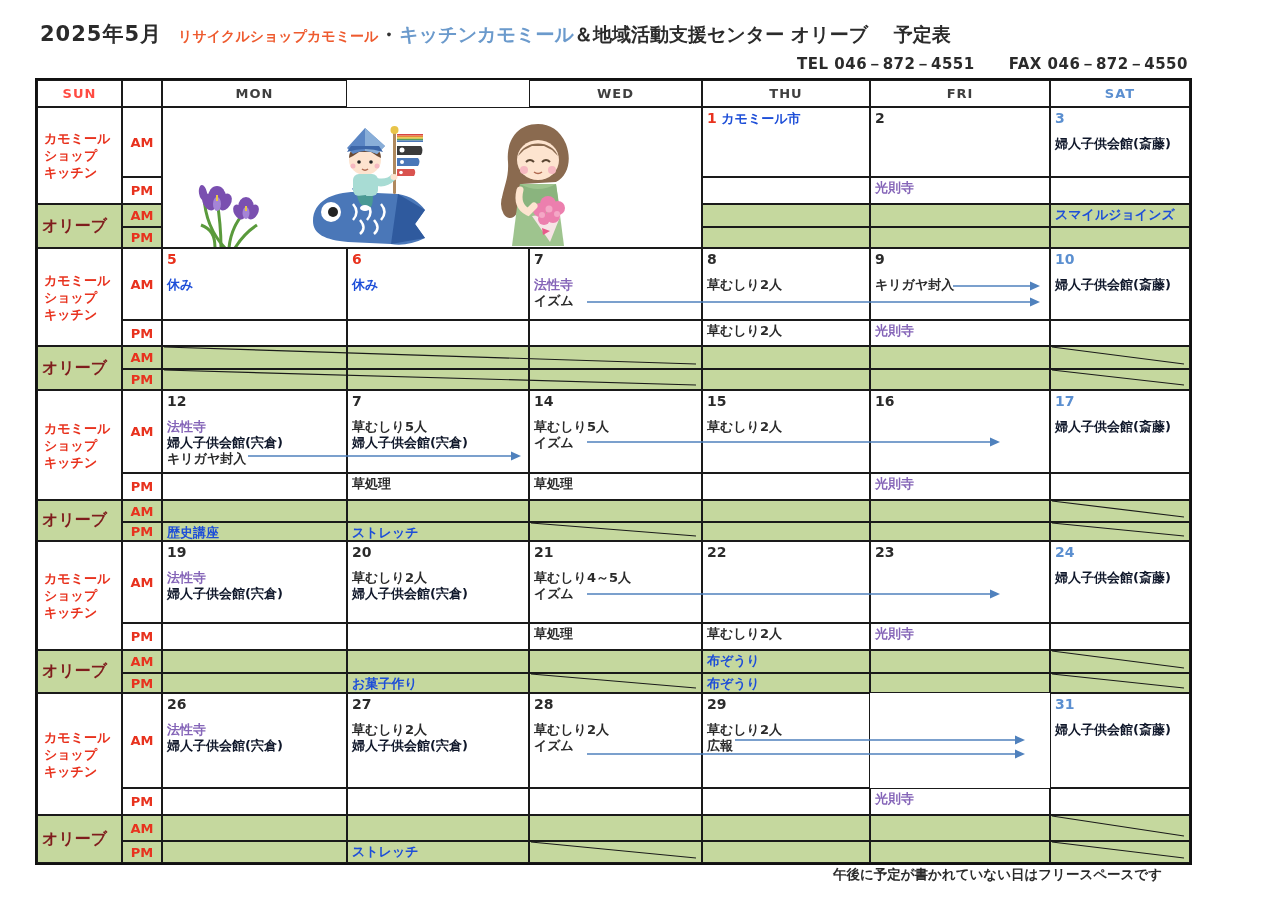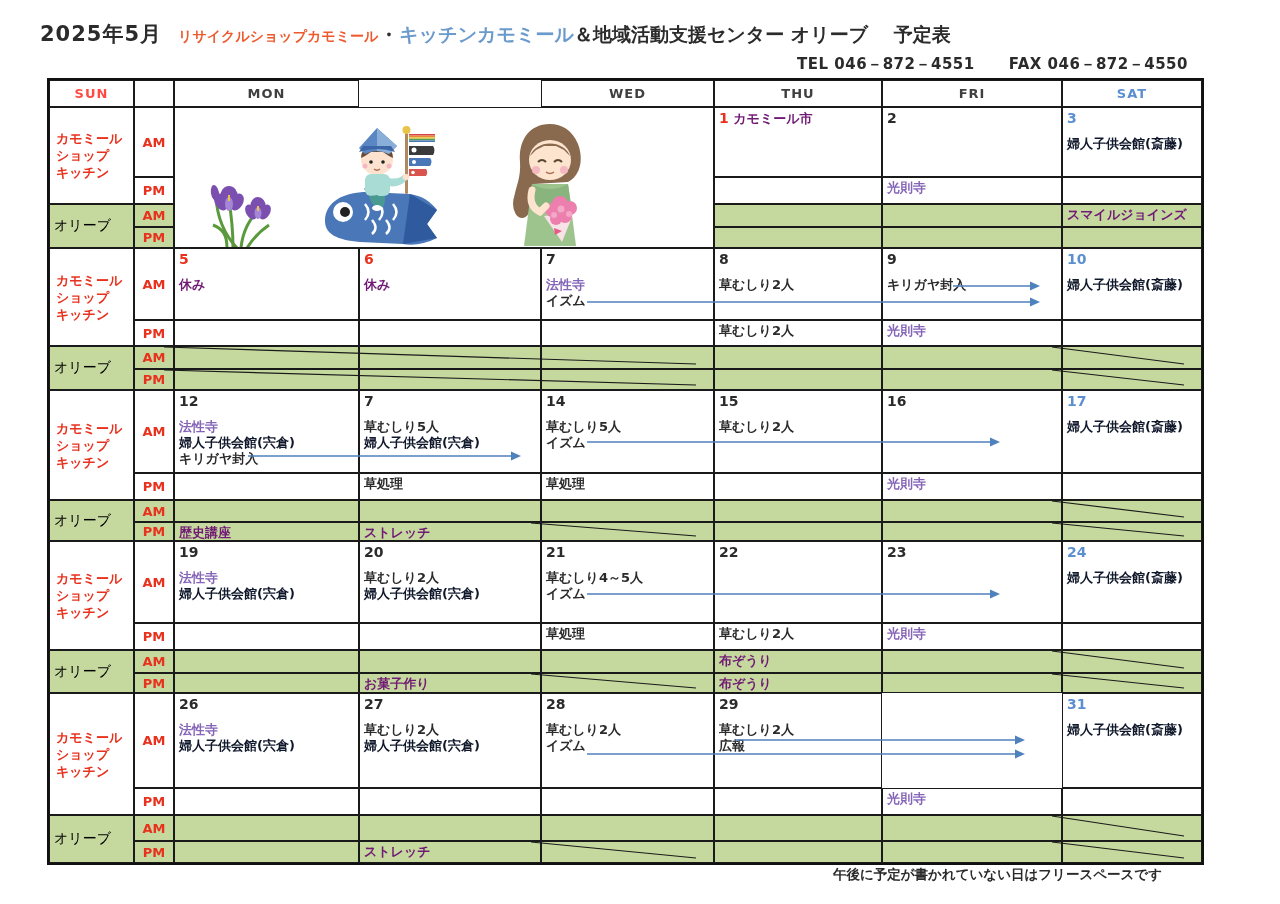--- a/index.html
+++ b/index.html
@@ -13,24 +13,24 @@
 .t-rest{font-size:19px;font-weight:bold;color:#2b2b2b}
 .telfax{position:absolute;top:55px;right:92px;font-size:15px;font-weight:bold;color:#2b2b2b;letter-spacing:.5px;display:flex;gap:34px}
 .grid{position:absolute;left:35px;top:78px;display:grid;background:#fff;border:2px solid #111}
 .cell{border:1px solid #1a1a1a;position:relative;padding:2px 4px;overflow:hidden;background:#fff}
 .green{background:#c5d89e}
 .hd{display:flex;align-items:center;justify-content:center;font-weight:bold;font-size:13px;color:#3f3f3f;letter-spacing:1px}
 .hd-sun{color:#ff4b42}.hd-sat{color:#5b8fd0}
 .dnum{font-weight:bold;font-size:14px;line-height:17px;margin-bottom:9px}
 .n-red{color:#e8321e}.n-blue{color:#5b8fd0}.n-black{color:#2b2b2b}
 .ln{font-size:13px;line-height:16px;font-weight:bold;white-space:nowrap}
-.c-red{color:#701a75}.c-blue{color:#0f172a}.c-purple{color:#8565b8}.c-black{color:#2b2b2b}
+.c-red{color:#1d4ed8}.c-blue{color:#0f172a}.c-purple{color:#8565b8}.c-black{color:#2b2b2b}
 .shopcell{display:flex;flex-direction:column;justify-content:center;padding-left:6px}
 .shopcell div{color:#e8321e;font-weight:bold;font-size:13px;line-height:17px}
-.olivecell{display:flex;align-items:center;padding-left:4px;font-weight:normal;font-size:14px;color:#000000}
+.olivecell{display:flex;align-items:center;padding-left:4px;font-weight:bold;font-size:16px;color:#7f1d1d}
 .lblcell{display:flex;align-items:center;justify-content:center;color:#e8321e;font-weight:bold;font-size:13px}
 .piccell{background:#fff}
 .piccell svg{position:absolute}
 .overlay{position:absolute;left:35px;top:78px;pointer-events:none}
 .note{position:absolute;top:866px;right:118px;font-size:13.5px;font-weight:bold;color:#2b2b2b}
 </style>
 </head>
 <body>
 
 <div class="page">
@@ -39,21 +39,21 @@
     <span class="t-shop">リサイクルショップカモミール</span>
     <span class="t-dot">・</span>
     <span class="t-kitchen">キッチンカモミール</span>
     <span class="t-rest">＆地域活動支援センター  オリーブ　 予定表</span>
   </div>
   <div class="telfax">
     <span>TEL 046－872－4551</span>
     <span>FAX 046－872－4550</span>
   </div>
 
-  <div class="grid" id="grid" style="grid-template-columns: 85px 40px 185px 182px 173px 168px 180px 140px; grid-template-rows: 27px 70px 27px 23px 21px 72px 26px 23px 21px 83px 27px 22px 19px 82px 27px 23px 20px 95px 27px 26px 22px; margin-left: 12px;">
+  <div class="grid" id="grid" style="grid-template-columns: 85px 40px 185px 182px 173px 168px 180px 140px; grid-template-rows: 27px 70px 27px 23px 21px 72px 26px 23px 21px 83px 27px 22px 19px 82px 27px 23px 20px 95px 27px 26px 22px;">
       <div class="cell hd hd-sun" style="grid-area: 1 / 1 / span 1 / span 1;">SUN</div>
       <div class="cell hd hd-lbl" style="grid-area: 1 / 2 / span 1 / span 1;"></div>
       <div class="cell hd hd-mon" style="grid-area: 1 / 3 / span 1 / span 1;">MON</div>
       <div class="cell hd hd-wed" style="grid-area: 1 / 5 / span 1 / span 1;">WED</div>
       <div class="cell hd hd-thu" style="grid-area: 1 / 6 / span 1 / span 1;">THU</div>
       <div class="cell hd hd-fri" style="grid-area: 1 / 7 / span 1 / span 1;">FRI</div>
       <div class="cell hd hd-sat" style="grid-area: 1 / 8 / span 1 / span 1;">SAT</div>
       <div class="cell shopcell" style="grid-area: 2 / 1 / span 2 / span 1;">
         <div>カモミール</div>
         <div>ショップ</div>

